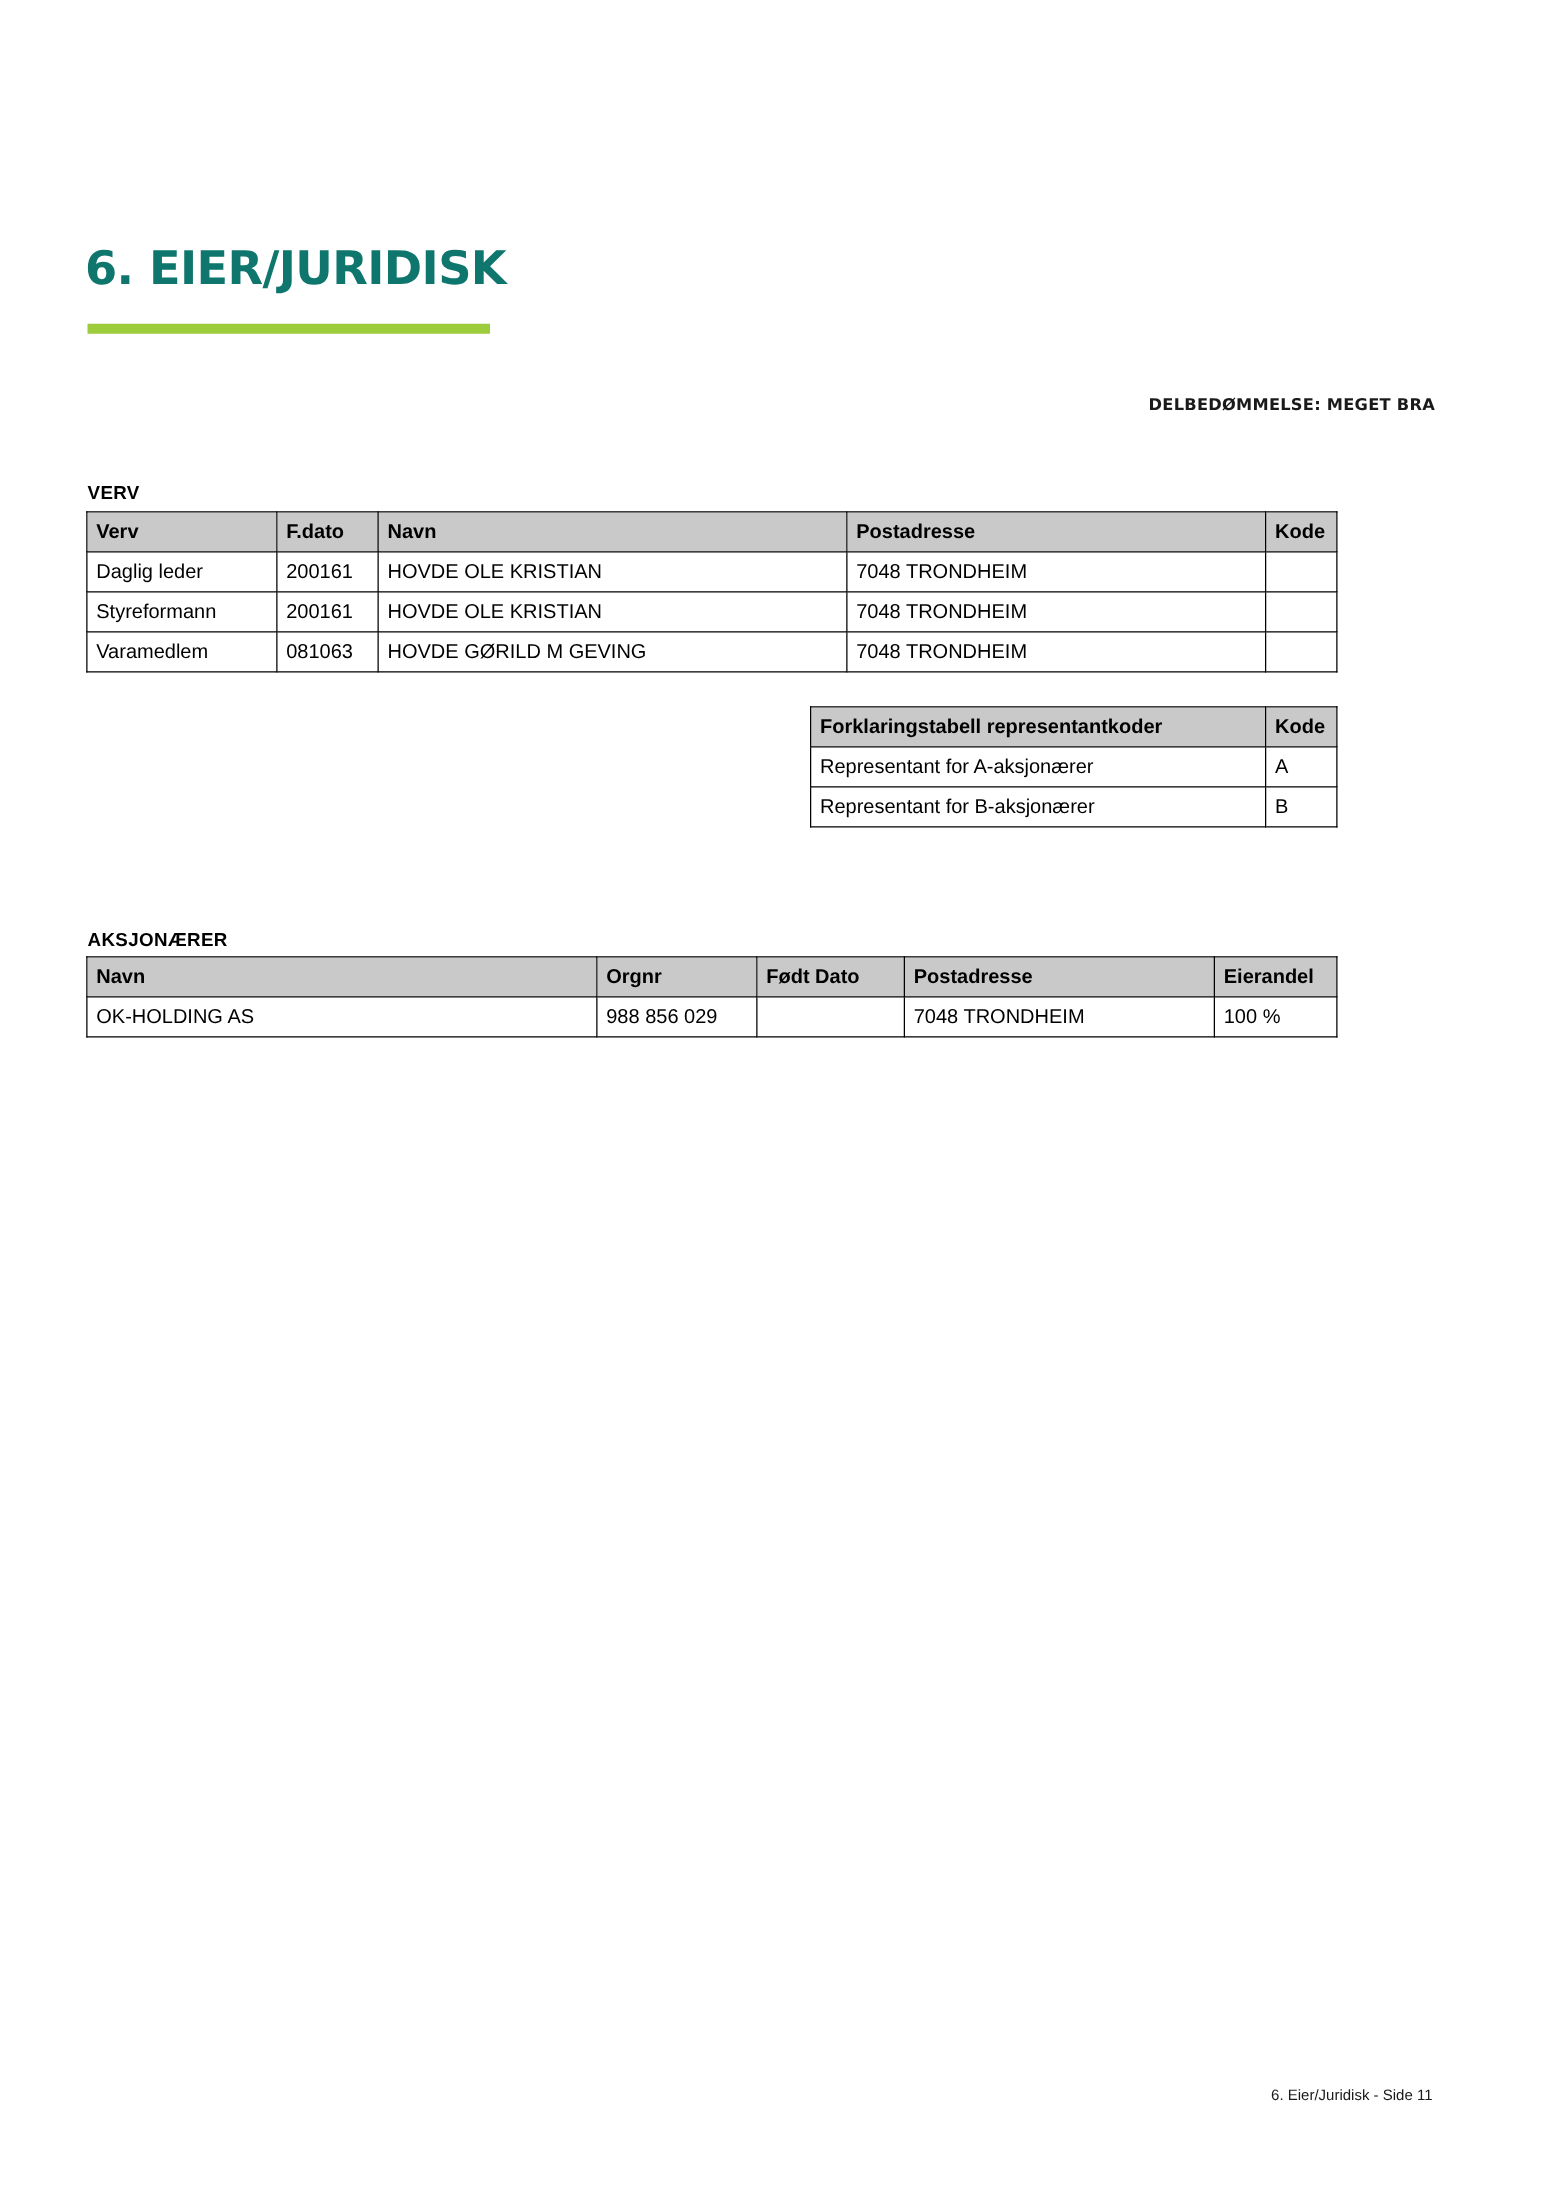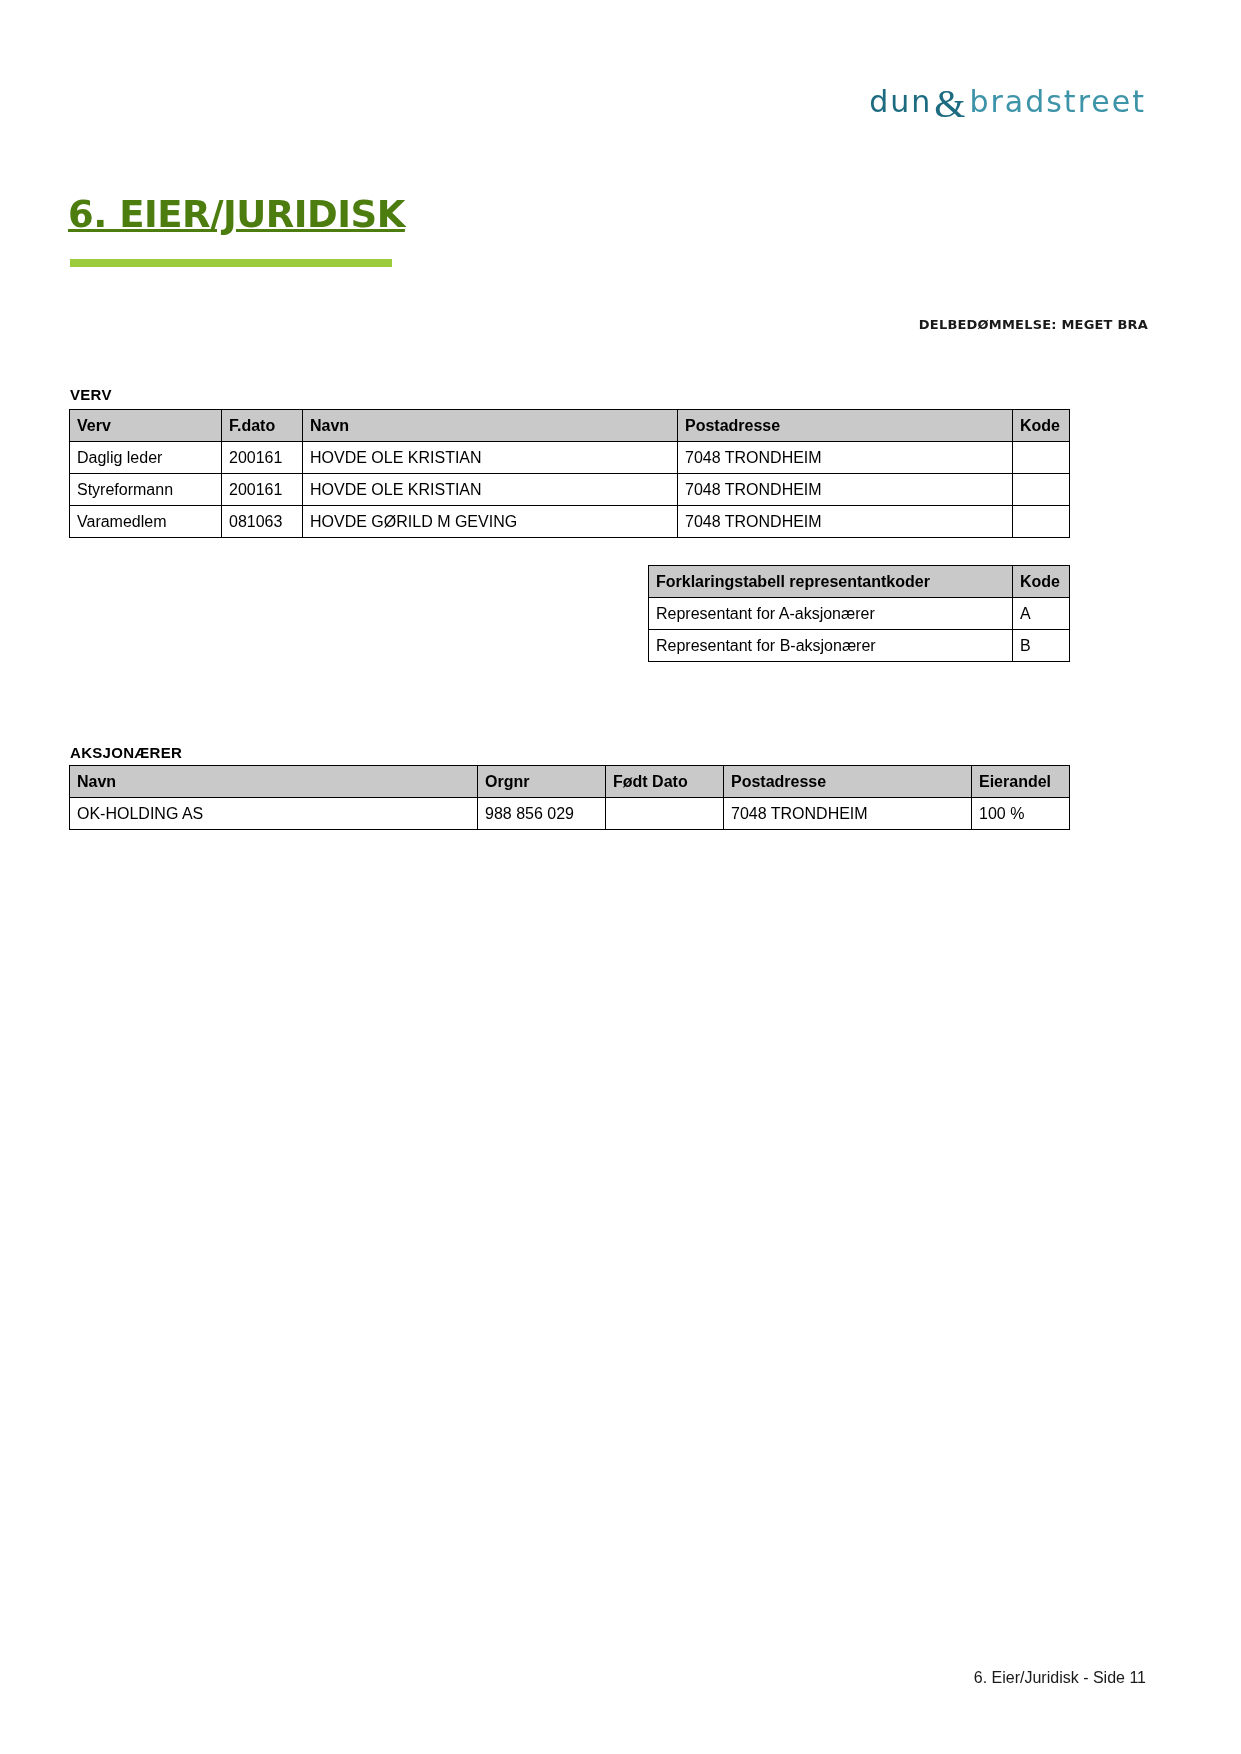--- a/index.html
+++ b/index.html
@@ -48,22 +48,21 @@
 
   
   .title {
     position: absolute;
     left: 68px;
     top: 193px;
     font-family: "DejaVu Sans", sans-serif;
     font-weight: bold;
     font-size: 37px;
     letter-spacing: -0.5px;
-    color: #4d7c0f;
-    text-decoration: underline;
+    color: #0f766e;
   }
   .title-rule {
     position: absolute;
     left: 70px;
     top: 259px;
     width: 322px;
     height: 8px;
     background: #9ccb3b;
   }
 
@@ -132,35 +131,30 @@
     left: 69px;
     top: 765px;
     width: 1000px;
   }
 
   
   .footer {
     position: absolute;
     right: 95px;
     top: 1669px;
-    font-size: 16px;
+    font-size: 12px;
     font-family: "Liberation Sans", sans-serif;
     color: #1a1a1a;
   }
 </style>
 </head>
 <body>
 
 <div class="page">
 
-  <div class="logo">
-    <span class="word-dun">dun</span>
-    <span class="amp">&amp;</span>
-    <span class="word-brad">bradstreet</span>
-  </div>
 
   <div class="title">6. EIER/JURIDISK</div>
   <div class="title-rule"></div>
 
   <div class="rating">DELBEDØMMELSE: MEGET BRA</div>
 
   <div class="caption" id="caption-verv">VERV</div>
 
   <table id="table-verv">
     <colgroup>

